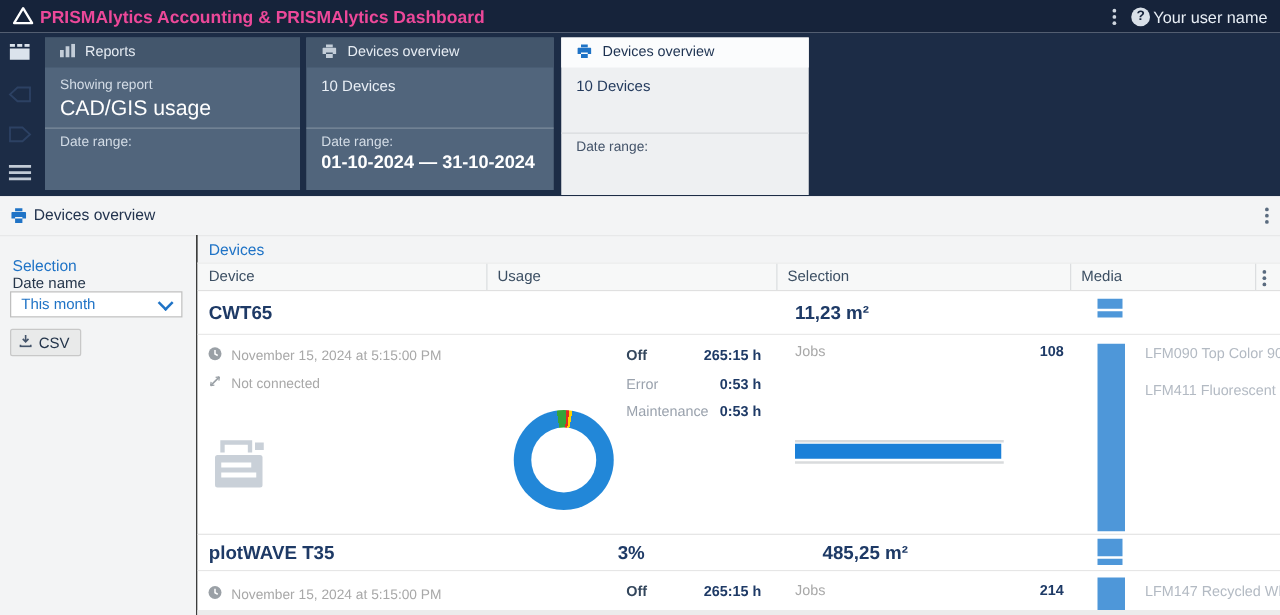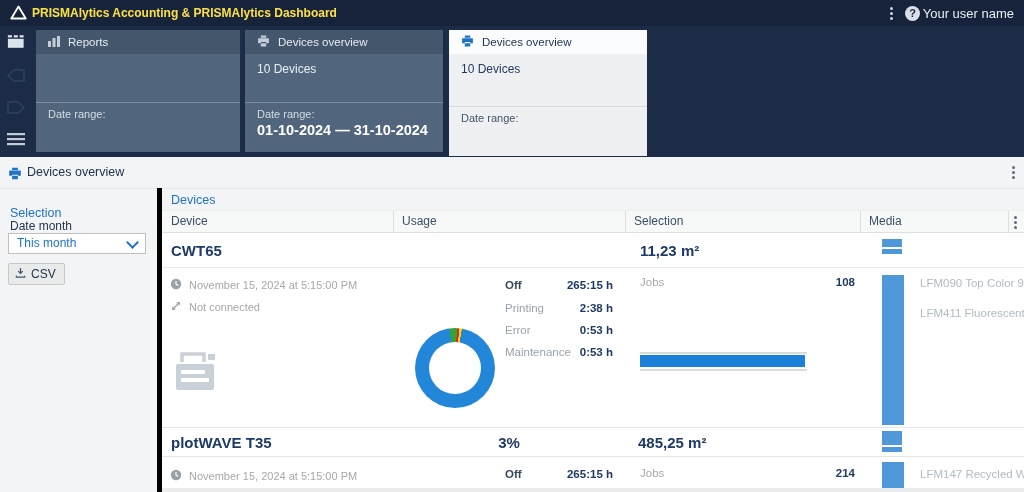--- a/index.html
+++ b/index.html
@@ -2,21 +2,21 @@
 <html style="--navy-header: #16233a; --navy-bg: #1c2c46; --card-bg: #51657c; --card-head: #43566c; --accent: #1f73c6; --text-navy: #1e3a66; --media-bar: #4e97d9; --prod-bar: #1b80d8; --gray-text: #a8a8a8;"><head>
 <meta charset="utf-8">
 <style>
   html,body{margin:0;padding:0;width:1024px;height:492px;overflow:hidden;
     font-family:"Liberation Sans","DejaVu Sans",sans-serif;background:#fff;}
   .app{position:relative;width:1024px;height:492px;}
   .abs{position:absolute;}
 
   
   .topbar{position:absolute;left:0;top:0;width:1024px;height:26px;background:var(--navy-header);}
-  .topbar .title{position:absolute;left:32px;top:0;line-height:26px;font-size:12px;font-weight:700;color:#fde047;}
+  .topbar .title{position:absolute;left:32px;top:0;line-height:26px;font-size:14px;font-weight:700;color:#ec4899;}
   .kebab{display:flex;flex-direction:column;gap:2px;align-items:center;cursor:pointer;}
   .kebab i{width:3px;height:3px;border-radius:50%;background:#cfd6df;display:block;}
   .help-badge{width:15px;height:15px;border-radius:50%;background:#d9e0e8;color:#16233a;
     font-size:11px;font-weight:700;text-align:center;line-height:15px;}
   .username{font-size:13px;color:#e8eef5;}
 
   
   .dark{position:absolute;left:0;top:26px;width:1024px;height:131px;background:var(--navy-bg);}
   .rail{position:absolute;left:0;top:0;width:32px;height:131px;}
 
@@ -47,21 +47,21 @@
   .heading-blue{font-size:12.5px;color:var(--accent);}
   .lbl{font-size:12px;color:#25354a;}
   .select{position:absolute;left:8px;top:45px;width:138px;height:21px;background:#fff;border:1px solid #bfbfbf;
     box-sizing:border-box;cursor:pointer;}
   .select .selval{position:absolute;left:8px;top:0;line-height:19px;font-size:12px;color:var(--accent);}
   .chev{position:absolute;right:8px;top:4px;width:7px;height:7px;border-right:2px solid var(--accent);
     border-bottom:2px solid var(--accent);transform:rotate(45deg);}
   .csv-btn{position:absolute;left:8px;top:75px;height:20px;padding:0 8px 0 6px;background:#e9eaea;border:1px solid #c8c8c8;
     border-radius:2px;display:flex;align-items:center;gap:5px;font-size:12px;color:#23344a;cursor:pointer;}
 
-  .content{position:absolute;left:157px;top:31px;width:867px;height:304px;border-left:5px solid #000000;box-sizing:border-box;}
+  .content{position:absolute;left:157px;top:31px;width:867px;height:304px;border-left:1px solid #000000;box-sizing:border-box;}
   .thead{position:absolute;left:0;top:22px;width:867px;height:23px;background:#f7f8f8;border-top:1px solid #ececec;
     border-bottom:1px solid #e0e0e0;box-sizing:border-box;}
   .thead .th{position:absolute;top:0;line-height:21px;font-size:12px;color:#3c4f63;}
   .col-div{position:absolute;top:0;width:1px;height:21px;background:#dcdee0;}
   .row{position:absolute;left:0;width:867px;background:#fff;}
   .dev-name{font-size:15px;font-weight:700;color:var(--text-navy);}
   .big-val{font-size:15px;font-weight:700;color:var(--text-navy);}
   .muted{font-size:11px;color:#a8a8a8;}
   .status-list{position:absolute;left:343px;top:6px;width:108px;}
   .srow{display:flex;justify-content:space-between;height:22.4px;align-items:center;}
@@ -135,20 +135,24 @@
       <div class="chead">
         <span>
           <svg width="12" height="11" viewBox="0 0 12 11">
               <rect x="0" y="5" width="3" height="6" fill="#c3cdd8"></rect>
               <rect x="4.5" y="2" width="3" height="9" fill="#c3cdd8"></rect>
               <rect x="9" y="0" width="3" height="11" fill="#c3cdd8"></rect>
             </svg>
         </span>
         <span>Reports</span>
       </div>
+      <div class="cbody">
+        <div class="sub">Showing report</div>
+        <div class="big">CAD/GIS usage</div>
+      </div>
       <div class="cfoot">
         <div class="dlabel">Date range:</div>
       </div>
     </div>
 
     <div class="card" style="left:245px;width:198px;">
       <div class="chead">
         <span>
           <svg width="13" height="12" viewBox="0 0 24 22">
               <path fill="#c3cdd8" d="M7 1h10v4H7zM3 6h18a1 1 0 0 1 1 1v8h-5v-2H7v2H2V7a1 1 0 0 1 1-1zm4 9h10v6H7z"></path>
@@ -193,21 +197,21 @@
       <span class="ptitle">Devices overview</span>
       <span class="abs kebab" style="right:9px;top:9px;">
           <i style="background:#5a6b7f"></i>
           <i style="background:#5a6b7f"></i>
           <i style="background:#5a6b7f"></i>
         </span>
     </div>
 
     <div class="sidebar">
       <span class="abs heading-blue" style="left:10px;top:18px;">Selection</span>
-      <span class="abs lbl" style="left:10px;top:31px;">Date month</span>
+      <span class="abs lbl" style="left:10px;top:31px;">Date name</span>
       <div class="select">
         <span class="selval">This month</span>
         <span class="chev"></span>
       </div>
       <div class="csv-btn">
         <span>
           <svg width="11" height="11" viewBox="0 0 12 12">
               <path d="M6 1v5.5M3.5 4.5 6 7l2.5-2.5" fill="none" stroke="#44546a" stroke-width="1.4"></path>
               <path d="M1.5 9.5v1.5h9V9.5" fill="none" stroke="#44546a" stroke-width="1.4"></path>
             </svg>
@@ -274,24 +278,20 @@
         <div class="donut" style="background: conic-gradient(from -8deg, rgb(53, 163, 58) 0%, rgb(53, 163, 58) 2.99%, rgb(224, 43, 32) 2.99%, rgb(224, 43, 32) 3.99%, rgb(255, 212, 0) 3.99%, rgb(255, 212, 0) 4.99%, rgb(34, 135, 216) 4.99%, rgb(34, 135, 216) 100%);">
             <div class="hole"></div>
           </div>
 
         <div class="status-list">
           <div class="srow strong">
               <span class="sl">Off</span>
               <span class="sv">265:15 h</span>
             </div>
           <div class="srow">
-              <span class="sl">Printing</span>
-              <span class="sv">2:38 h</span>
-            </div>
-          <div class="srow">
               <span class="sl">Error</span>
               <span class="sv">0:53 h</span>
             </div>
           <div class="srow">
               <span class="sl">Maintenance</span>
               <span class="sv">0:53 h</span>
             </div>
         </div>
 
         <div class="jobs-row" style="top:8px;">
@@ -303,21 +303,21 @@
         <span class="pbar-track" style="top:101px;"></span>
 
         <span class="vbar" style="top:7px;height:150px;"></span>
         <span class="media-lbl" style="top:9px;">LFM090 Top Color 90gs</span>
         <span class="media-lbl" style="top:39px;">LFM411 Fluorescent Pa</span>
       </div>
 
       <div class="row" style="top:239px;height:30px;border-top:1px solid #e6e6e6;border-bottom:1px solid #e6e6e6;box-sizing:border-box;">
         <span class="abs dev-name" style="left:9px;top:6px;">plotWAVE T35</span>
         <span class="abs big-val" style="left:231px;width:232px;top:6px;text-align:center;">3%</span>
-        <span class="abs big-val" style="left:476px;top:6px;">485,25 m²</span>
+        <span class="abs big-val" style="left:500px;top:6px;">485,25 m²</span>
         <span class="minibar" style="top:3px;height:14px;"></span>
         <span class="minibar" style="top:19px;height:5px;"></span>
       </div>
 
       <div class="row" style="top:269px;height:35px;overflow:hidden;">
         <span class="icon-line" style="left:8px;top:10px;">
           <span>
             <svg width="12" height="12" viewBox="0 0 12 12">
                 <circle cx="6" cy="6" r="5.2" fill="#9aa0a6"></circle>
                 <path d="M6 3v3.2l2.2 1.2" stroke="#ffffff" stroke-width="1.2" fill="none"></path>

